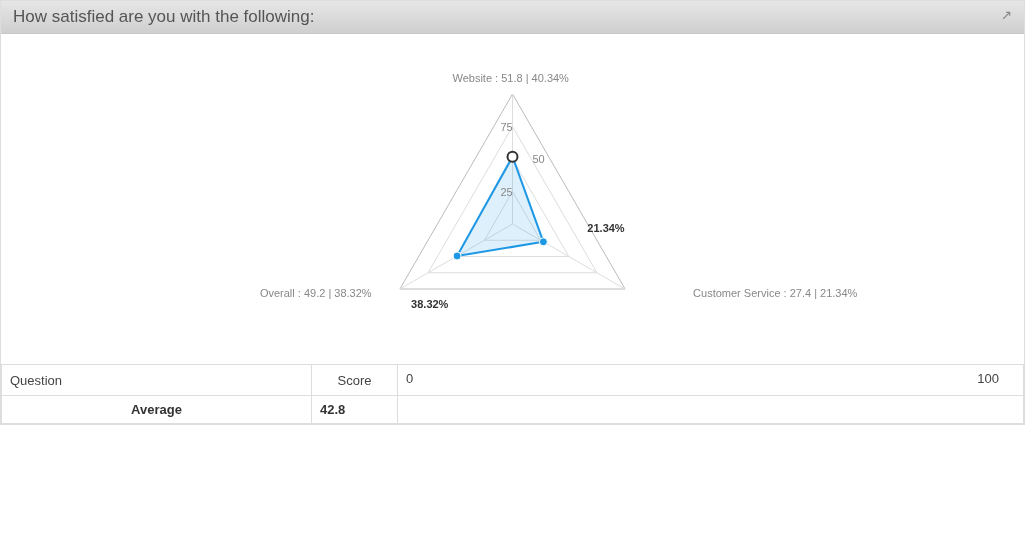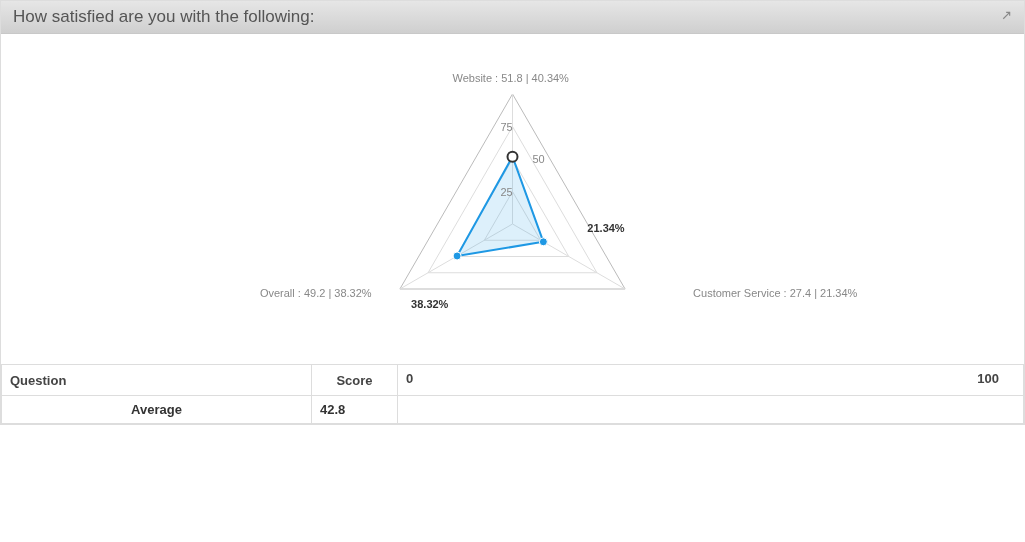--- a/index.html
+++ b/index.html
@@ -51,21 +51,21 @@
     width: 100%;
     border-collapse: collapse;
   }
   table.scores th, table.scores td {
     border: 1px solid #ddd;
     padding: 6px 8px;
     font-size: 13px;
   }
   table.scores thead th {
     color: #444;
-    font-weight: 700;
+    font-weight: 400;
     background: #fff;
   }
   .col-question { width: 310px; text-align: left; }
   .col-score    { width: 86px;  }
   .col-bar      { text-align: left; position: relative; }
   .bar-header   { position: relative; height: 18px; }
   .bar-min { position:absolute; left:0;  top:0; }
   .bar-max { position:absolute; right:16px; top:0; }
   .bar-track { position: relative; height: 14px; }
   .bar-fill {

